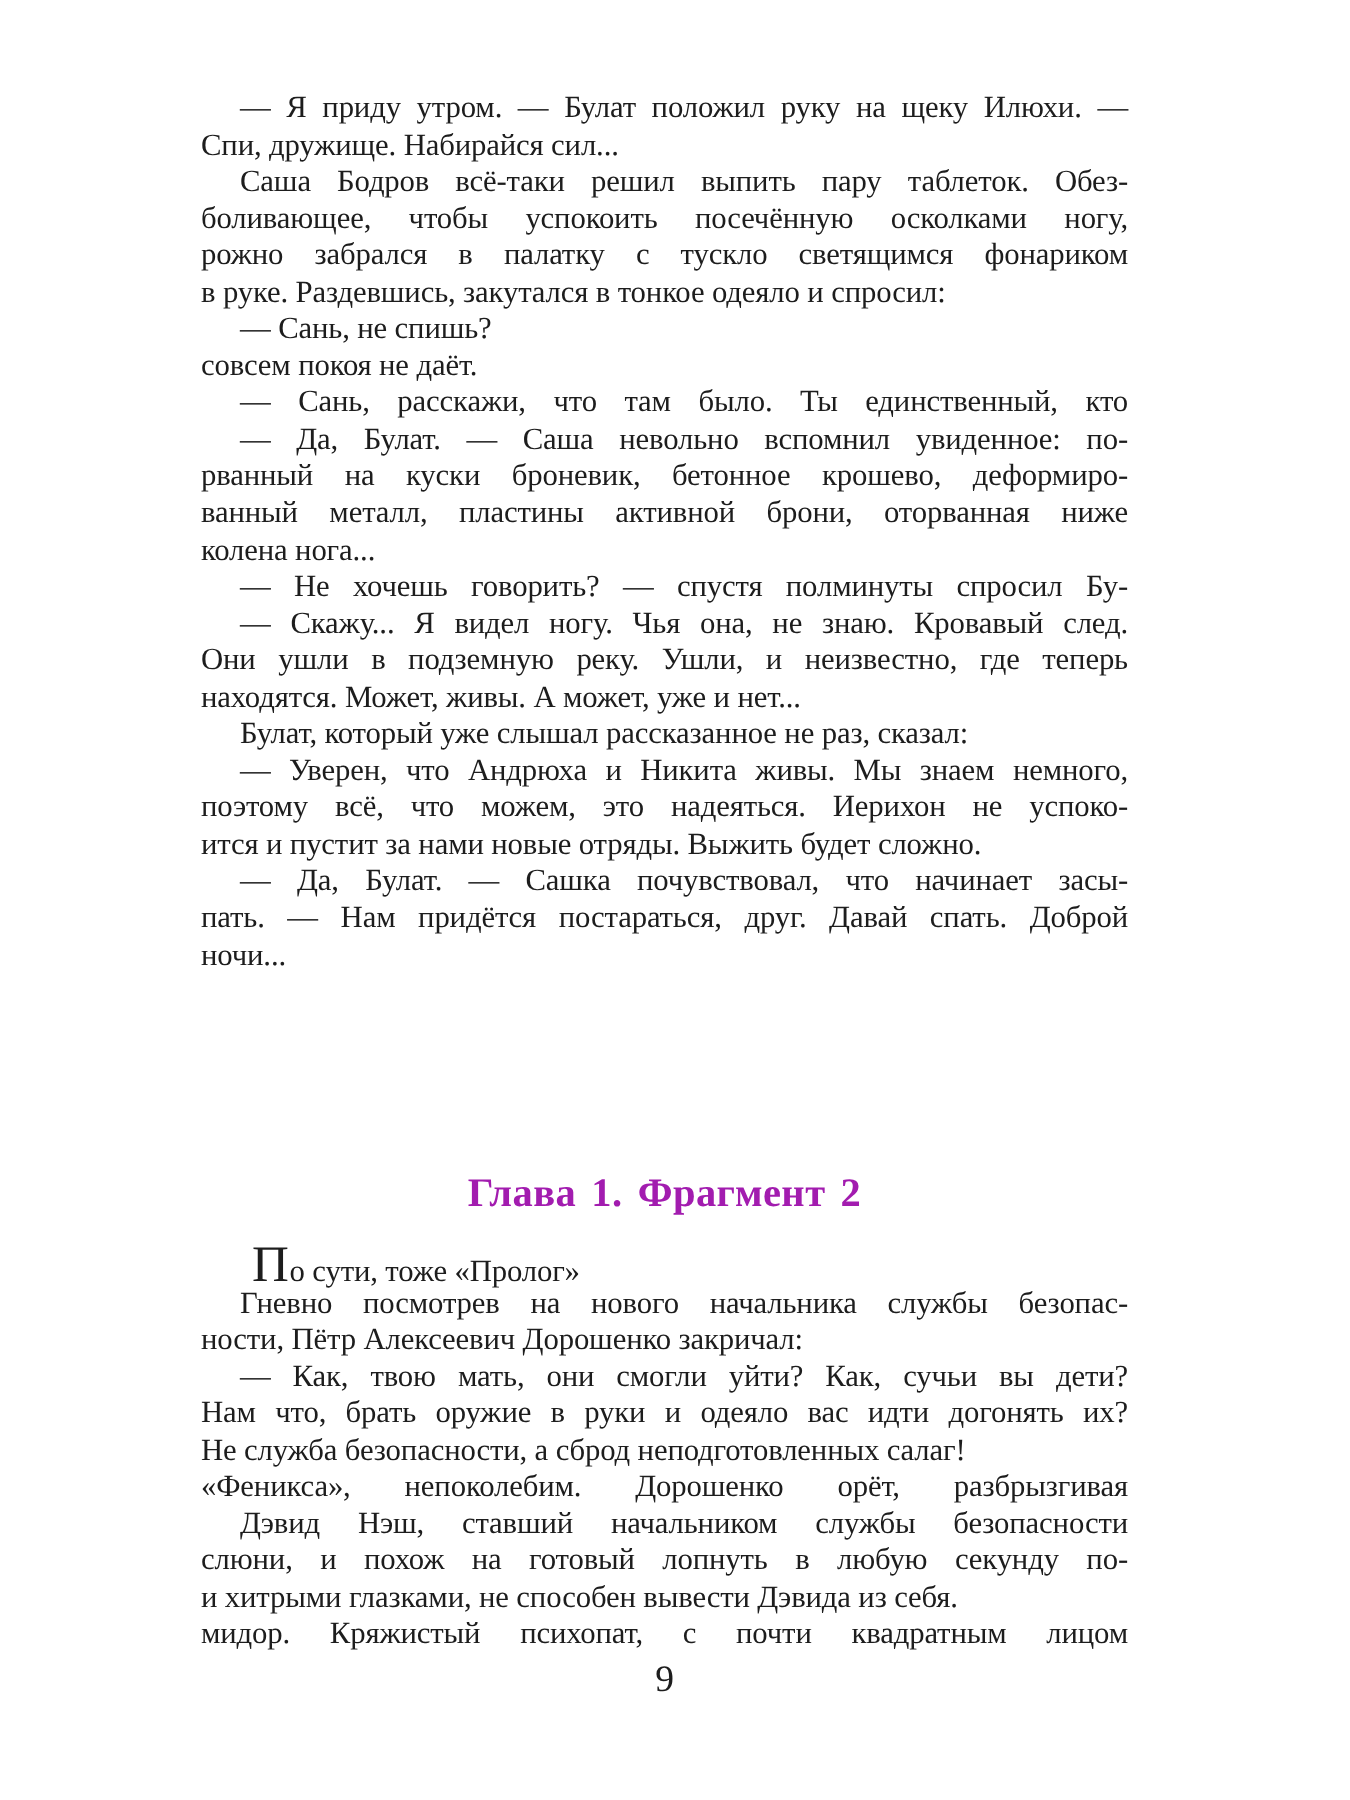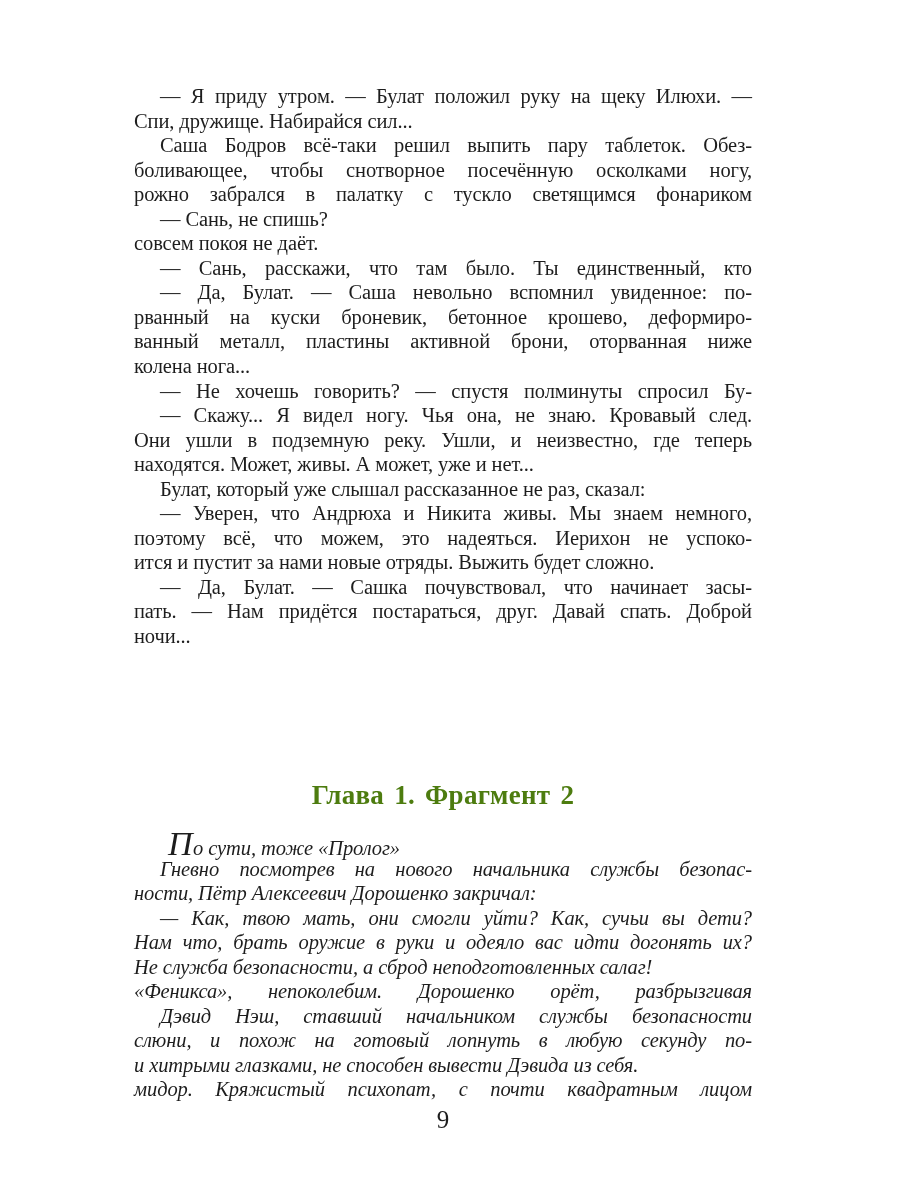--- a/index.html
+++ b/index.html
@@ -48,49 +48,50 @@
   .heading {
     position: absolute;
     left: 134px;
     width: 618px;
     top: 779px;
     height: 32px;
     line-height: 32px;
     text-align: center;
     font-weight: bold;
     font-size: 27px;
-    color: #4d7c0f;
+    color: #a21caf;
     letter-spacing: 0.3px;
     word-spacing: 3px;
   }
   .pagenum {
     position: absolute;
     left: 134px;
     width: 618px;
     top: 1104px;
     height: 32px;
     line-height: 32px;
     text-align: center;
     font-size: 25px;
     color: #1d1d1d;
   }
-  #s1 { top: 60px; margin-top: 24px; }
-  #block2 { top: 832px; font-style: italic; }
+  #s1 { top: 60px; }
+  #block2 { top: 832px; }
 </style>
 </head>
 <body>
 
 <div class="page" style="color: rgb(29, 29, 29); background: rgb(255, 255, 255);">
 
   <div class="textblock" id="s1">
       <div class="line in">— Я приду утром. — Булат положил руку на щеку Илюхи. —</div>
       <div class="line nj">Спи, дружище. Набирайся сил...</div>
       <div class="line in">Саша Бодров всё-таки решил выпить пару таблеток. Обез-</div>
-      <div class="line">боливающее, чтобы снотворное посечённую осколками ногу,</div>
+      <div class="line">боливающее, чтобы успокоить посечённую осколками ногу,</div>
       <div class="line">рожно забрался в палатку с тускло светящимся фонариком</div>
+      <div class="line nj">в руке. Раздевшись, закутался в тонкое одеяло и спросил:</div>
       <div class="line nj in">— Сань, не спишь?</div>
       <div class="line nj">совсем покоя не даёт.</div>
       <div class="line in">— Сань, расскажи, что там было. Ты единственный, кто</div>
       <div class="line in">— Да, Булат. — Саша невольно вспомнил увиденное: по-</div>
       <div class="line">рванный на куски броневик, бетонное крошево, деформиро-</div>
       <div class="line">ванный металл, пластины активной брони, оторванная ниже</div>
       <div class="line nj">колена нога...</div>
       <div class="line in">— Не хочешь говорить? — спустя полминуты спросил Бу-</div>
       <div class="line in">— Скажу... Я видел ногу. Чья она, не знаю. Кровавый след.</div>
       <div class="line">Они ушли в подземную реку. Ушли, и неизвестно, где теперь</div>

